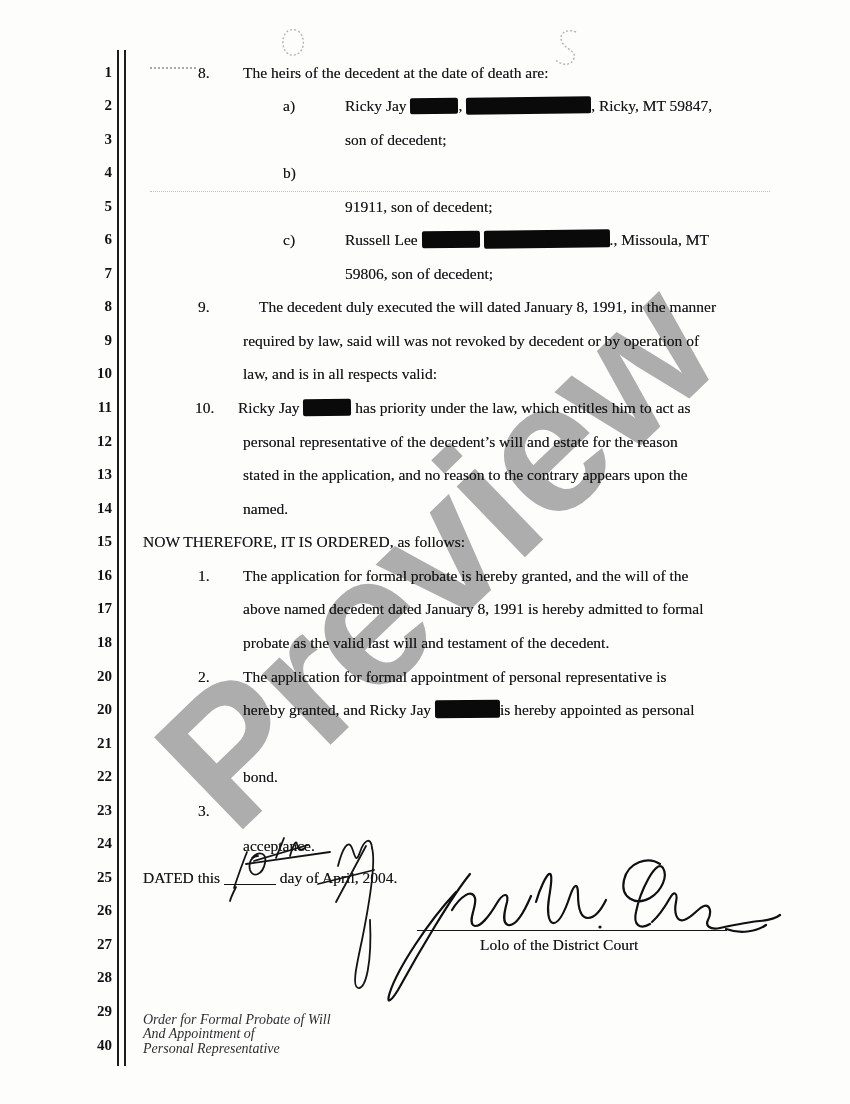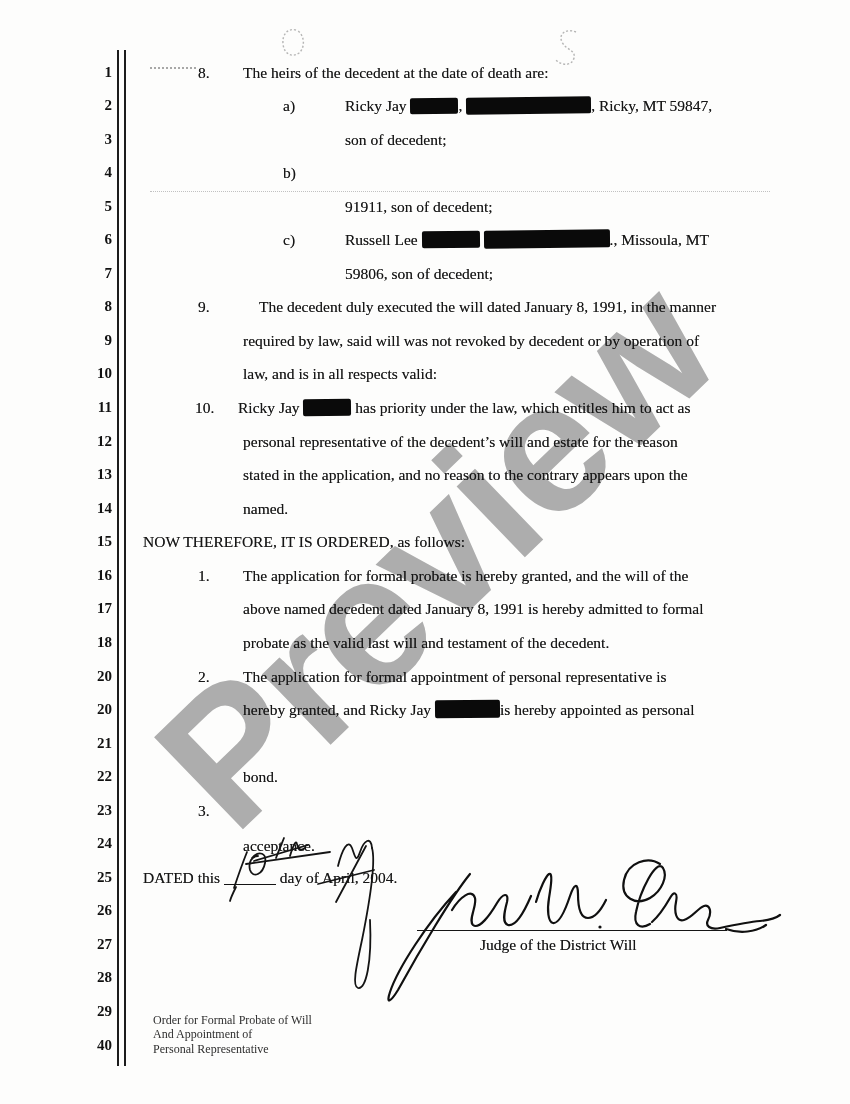--- a/index.html
+++ b/index.html
@@ -27,21 +27,21 @@
   .redact{
     display:inline-block;background:#0a0a0a;border-radius:2px;
     vertical-align:-3px;transform:rotate(-.6deg);
   }
   .blank{
     display:inline-block;width:52px;height:14px;
     border-bottom:1.5px solid #141414;vertical-align:-2px;
   }
   .sigrule{position:absolute;left:417px;top:930px;width:310px;height:1.3px;background:#151515;z-index:2;}
   .judge{position:absolute;left:480px;top:936px;font-size:15.5px;z-index:2;text-shadow:0 0 .4px rgba(0,0,0,.55);}
-  .foot{position:absolute;left:153px;font-size:12px;line-height:14px;color:#2e2e2e;z-index:2;}
+  .foot{position:absolute;left:143px;font-size:14px;line-height:14px;color:#2e2e2e;z-index:2;font-style:italic;}
   .hand{position:absolute;left:0;top:0;z-index:3;pointer-events:none;}
   .noise{position:absolute;z-index:2;}
 </style>
 </head>
 <body>
 
 <div class="page">
 
   <div class="watermark" style="color:#a9a9a9;">Preview</div>
 
@@ -115,21 +115,21 @@
   <div class="tl" style="left:243px;top:667px">The application for formal appointment of personal representative is</div>
   <div class="tl" style="left:243px;top:700px"><span>hereby granted, and Ricky Jay </span><span class="redact" style="width:65px;height:18px;"></span><span>is hereby appointed as personal</span></div>
   <div class="tl" style="left:243px;top:767px">bond.</div>
 
   <div class="tl" style="left:198px;top:801px">3.</div>
   <div class="tl" style="left:243px;top:836px">acceptance.</div>
 
   <div class="tl" style="left:143px;top:868px"><span>DATED this </span><span class="blank"></span><span> day of April, 2004.</span></div>
 
   <div class="sigrule"></div>
-  <div class="judge">Judge of the District Will</div>
+  <div class="judge">Lolo of the District Court</div>
 
   <div class="foot" style="top:1013px">Order for Formal Probate of Will</div>
   <div class="foot" style="top:1027px">And Appointment of</div>
   <div class="foot" style="top:1042px">Personal Representative</div>
 
   <div class="noise" style="left:150px;top:67px;width:46px;border-top:2px dotted rgba(40,40,40,.4);"></div>
   <div class="noise" style="left:150px;top:191px;width:620px;border-top:1.5px dotted rgba(40,40,40,.28);"></div>
 
   <svg class="hand" width="850" height="1104" viewBox="0 0 850 1104">
 

